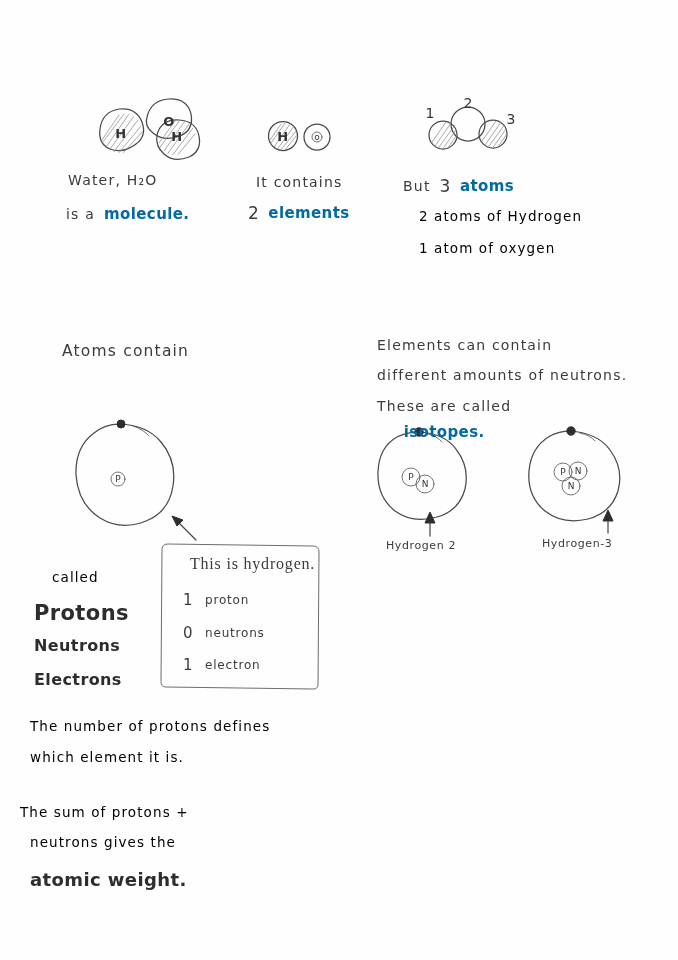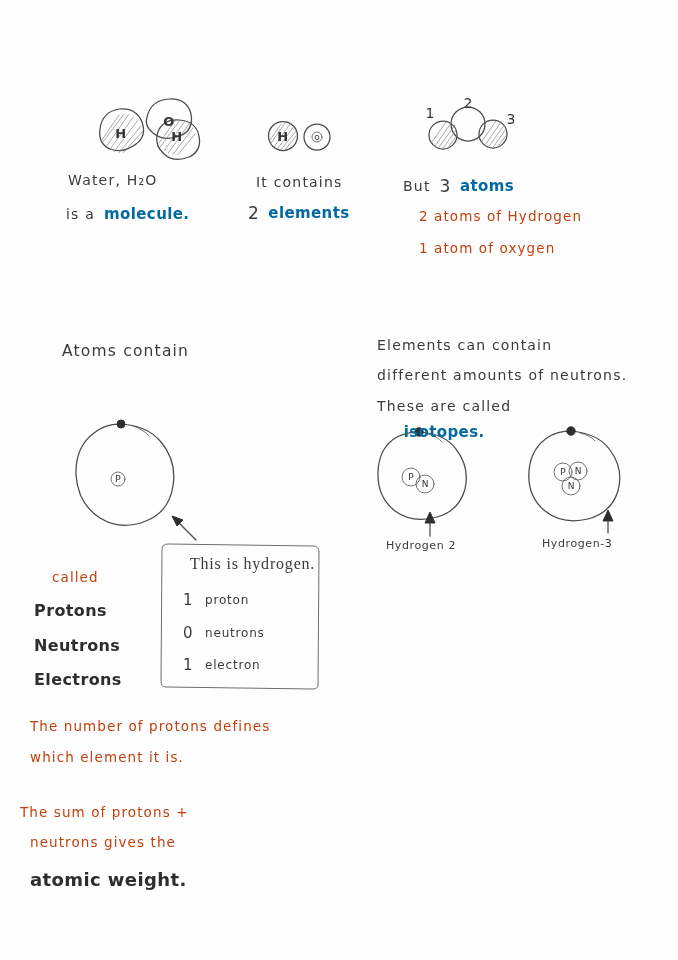--- a/index.html
+++ b/index.html
@@ -28,21 +28,21 @@
     position: absolute;
     white-space: nowrap;
     color: #3b3b3d;
     font-family: "DejaVu Sans", sans-serif;
     font-size: 14px;
     letter-spacing: 1.2px;
     line-height: 1.1;
     font-weight: 400;
   }
   .note.light {
-    color: #c2410c;
+    color: #000000;
     font-size: 13.5px;
     letter-spacing: 1.1px;
   }
   .note.bold {
     font-weight: 700;
     letter-spacing: 0.4px;
     color: #2d2d30;
   }
   .note.big {
     font-size: 15.5px;
@@ -300,21 +300,21 @@
     <span>But</span>
     <span class="num">3</span>
     <span class="em">atoms</span>
   </div>
   <div class="note light" style="left:419px; top:209px;">2  atoms  of  Hydrogen</div>
   <div class="note light" style="left:419px; top:241px;">1  atom  of  oxygen</div>
 
   <div class="note big" style="left:62px; top:343px;">Atoms    contain</div>
 
   <div class="note light" style="left:52px; top:570px;">called</div>
-  <div class="note bold" style="left:34px; top:602px; font-size:16px;">Protons</div>
+  <div class="note bold" style="left:34px; top:602px; font-size:21px;">Protons</div>
   <div class="note bold" style="left:34px; top:637px; font-size:16px;">Neutrons</div>
   <div class="note bold" style="left:34px; top:671px; font-size:16px;">Electrons</div>
 
   <div class="note small" style="left:190px; top:555px;">This  is  hydrogen.</div>
 
   <div class="line" style="left:183px; top:591px; gap:12px; font-size:13px;">
     <span class="num" style="font-size:15px;">1</span>
     <span class="small" style="font-size:12px; letter-spacing:0.8px;">proton</span>
   </div>
 

